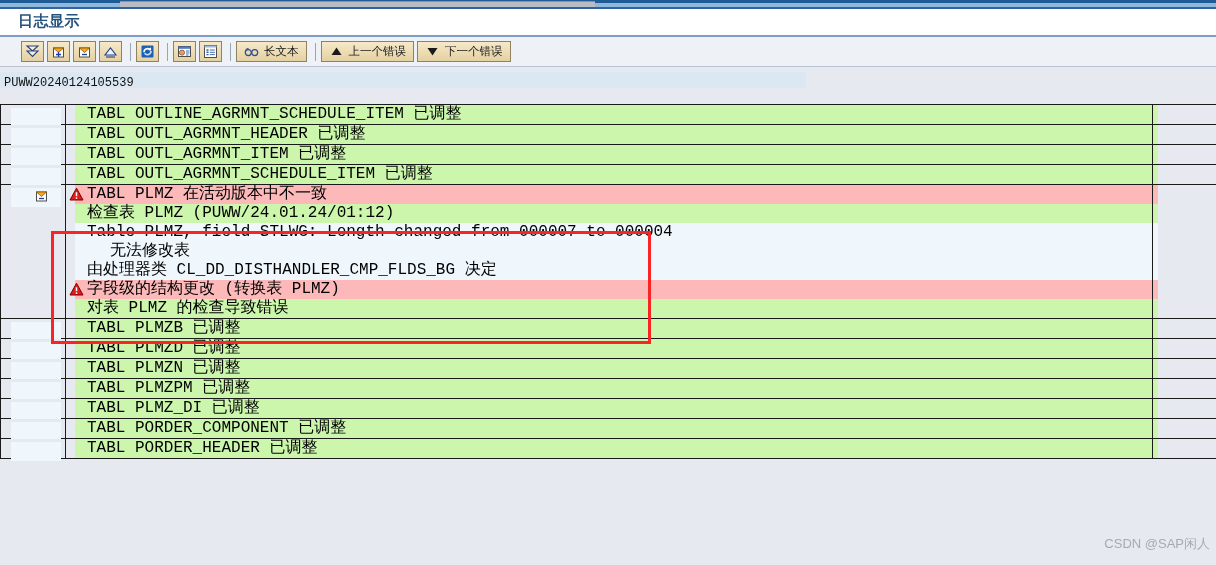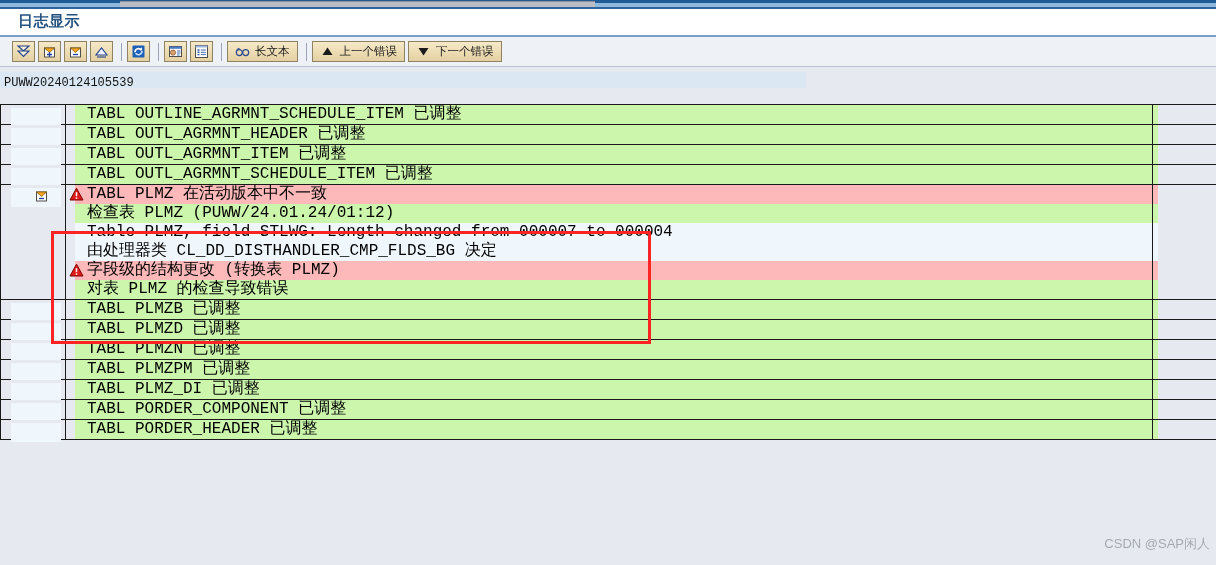--- a/index.html
+++ b/index.html
@@ -45,21 +45,21 @@
     position: absolute; left: 0; top: 35px; width: 1216px; height: 2px;
     background: #7d9dc4;
   }
 
   
   #toolbar {
     position: absolute; left: 0; top: 37px; width: 1216px; height: 30px;
     background: #eef1f6;
     border-bottom: 1px solid #b9c3d2;
     display: flex; align-items: center;
-    padding-left: 12px;
+    padding-left: 21px;
   }
   .tbtn {
     height: 21px;
     border: 1px solid #8f8262;
     background: linear-gradient(#f6e9c8, #e4d1a2);
     display: inline-flex; align-items: center; justify-content: center;
     margin-right: 3px;
     cursor: pointer;
     position: relative;
   }
@@ -355,20 +355,24 @@
           <div class="txt">TABL PLMZ 在活动版本中不一致</div>
         </div>
         <div class="log-row">
           <div class="bg bg-green"></div>
           <div class="txt">检查表 PLMZ (PUWW/24.01.24/01:12)</div>
         </div>
         <div class="log-row">
           <div class="bg bg-white"></div>
           <div class="txt">Table PLMZ, field STLWG: Length changed from 000007 to 000004</div>
         </div>
+        <div class="log-row indent2">
+          <div class="bg bg-white"></div>
+          <div class="txt">无法修改表</div>
+        </div>
         <div class="log-row">
           <div class="bg bg-white"></div>
           <div class="txt">由处理器类 CL_DD_DISTHANDLER_CMP_FLDS_BG 决定</div>
         </div>
         <div class="log-row">
           <div class="bg bg-red"></div>
           <div class="warn"><svg width="15" height="15" viewBox="0 0 15 15">
               <path d="M7.5 1.2 L14 13 L1 13 Z" fill="#e01b1b" stroke="#7d0000" stroke-width="1"></path>
               <path d="M7.5 5.2 v4" stroke="#ffffff" stroke-width="1.5"></path>
               <circle cx="7.5" cy="11.1" r=".9" fill="#ffffff"></circle>

